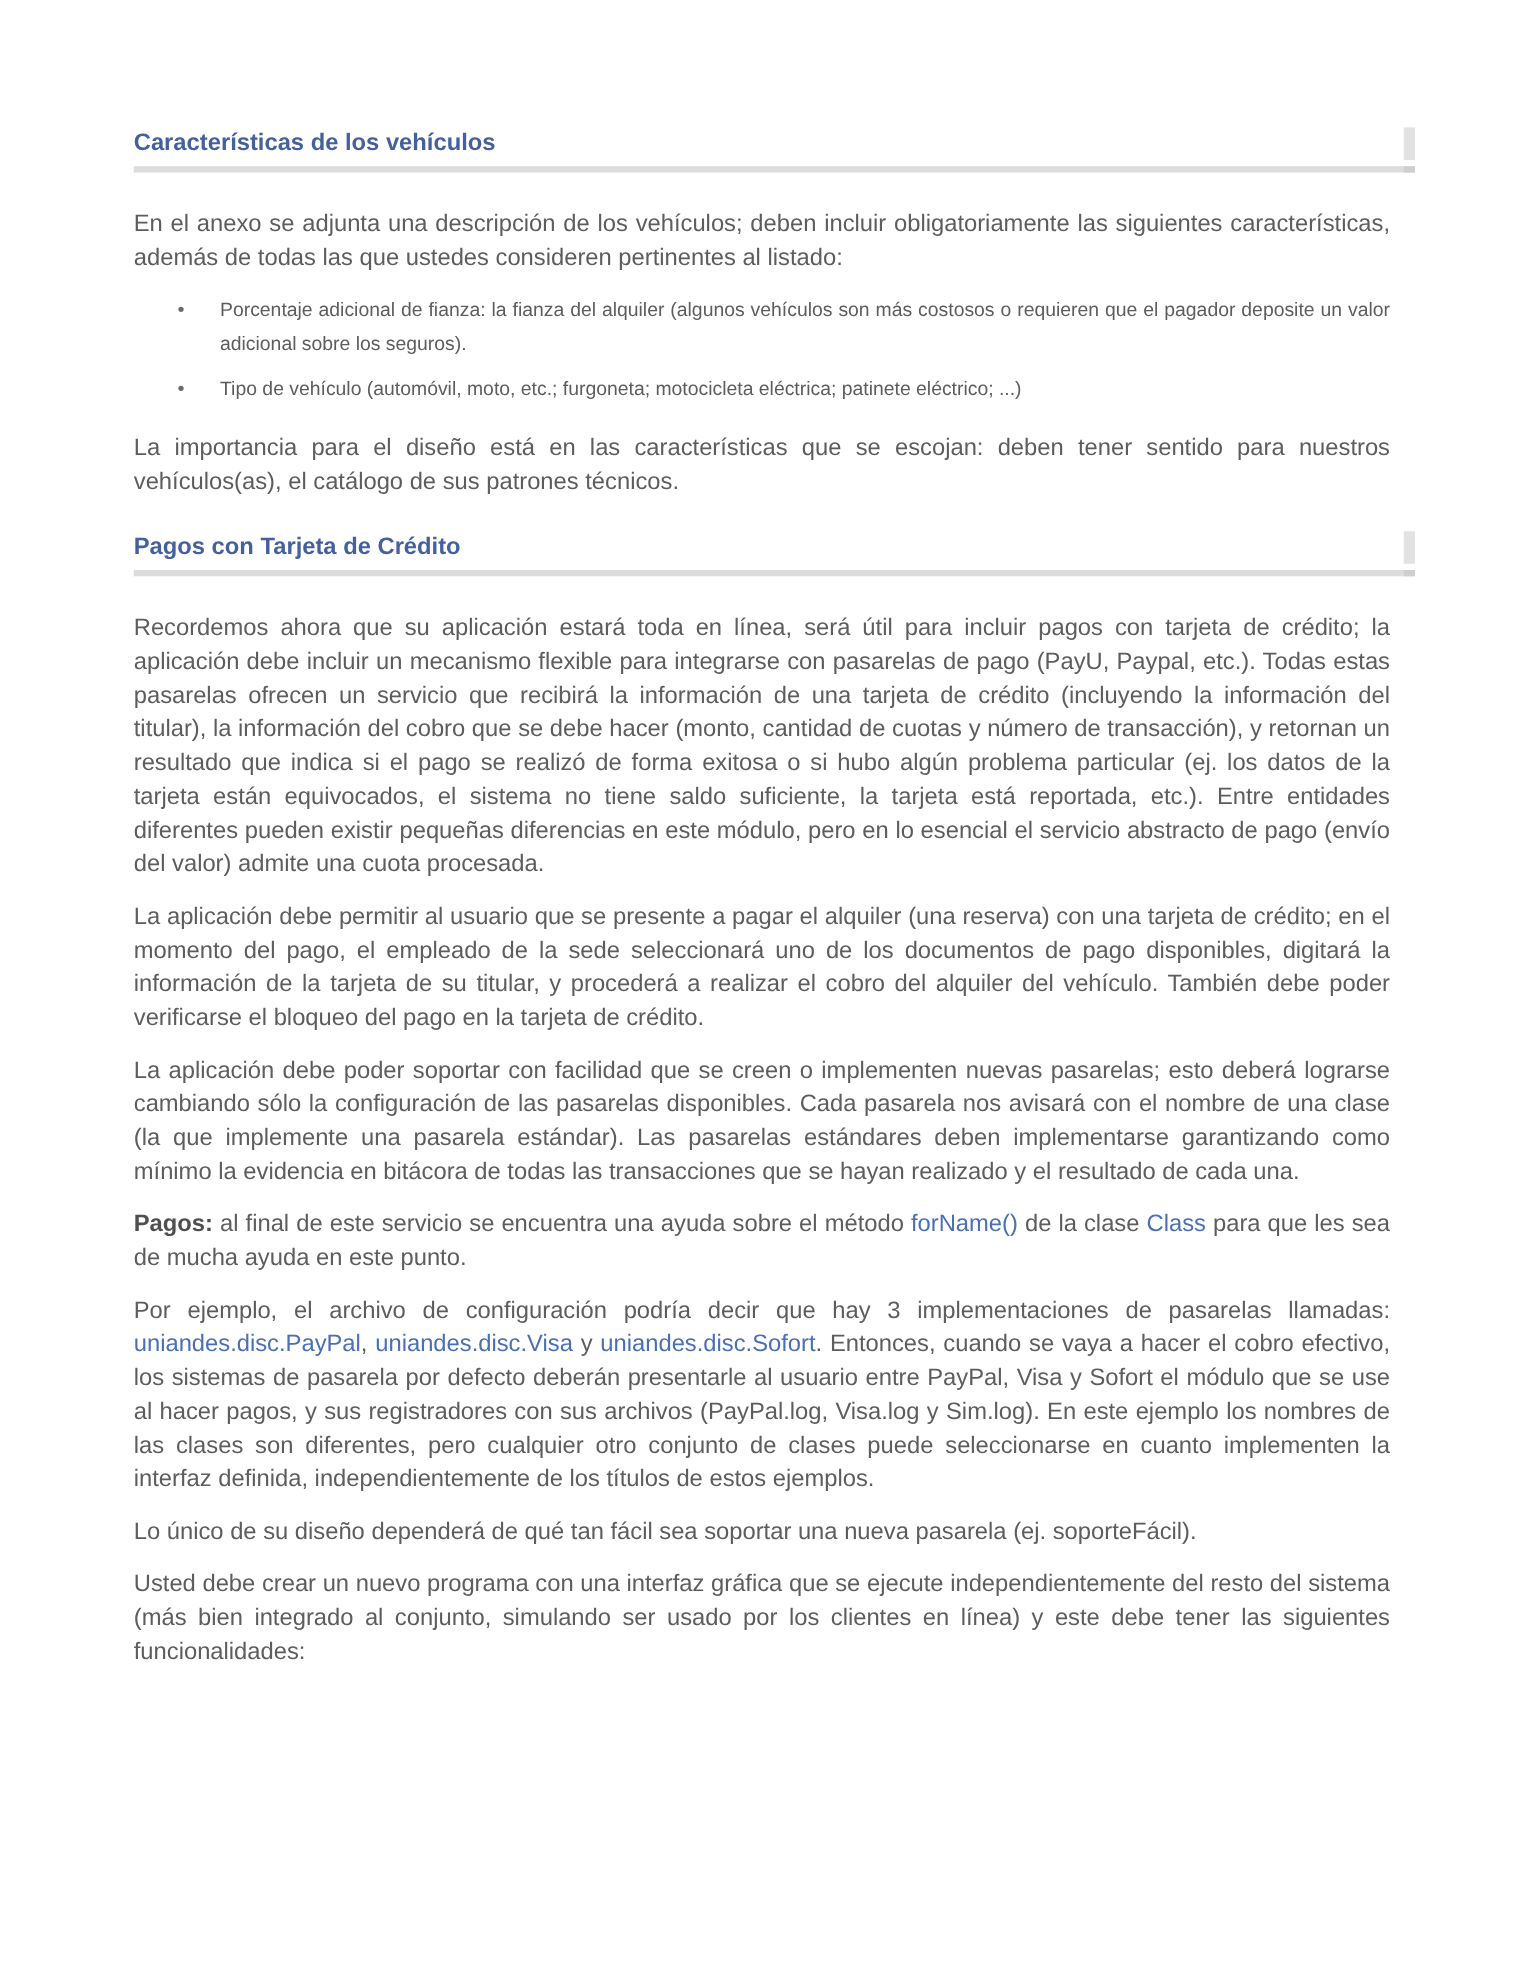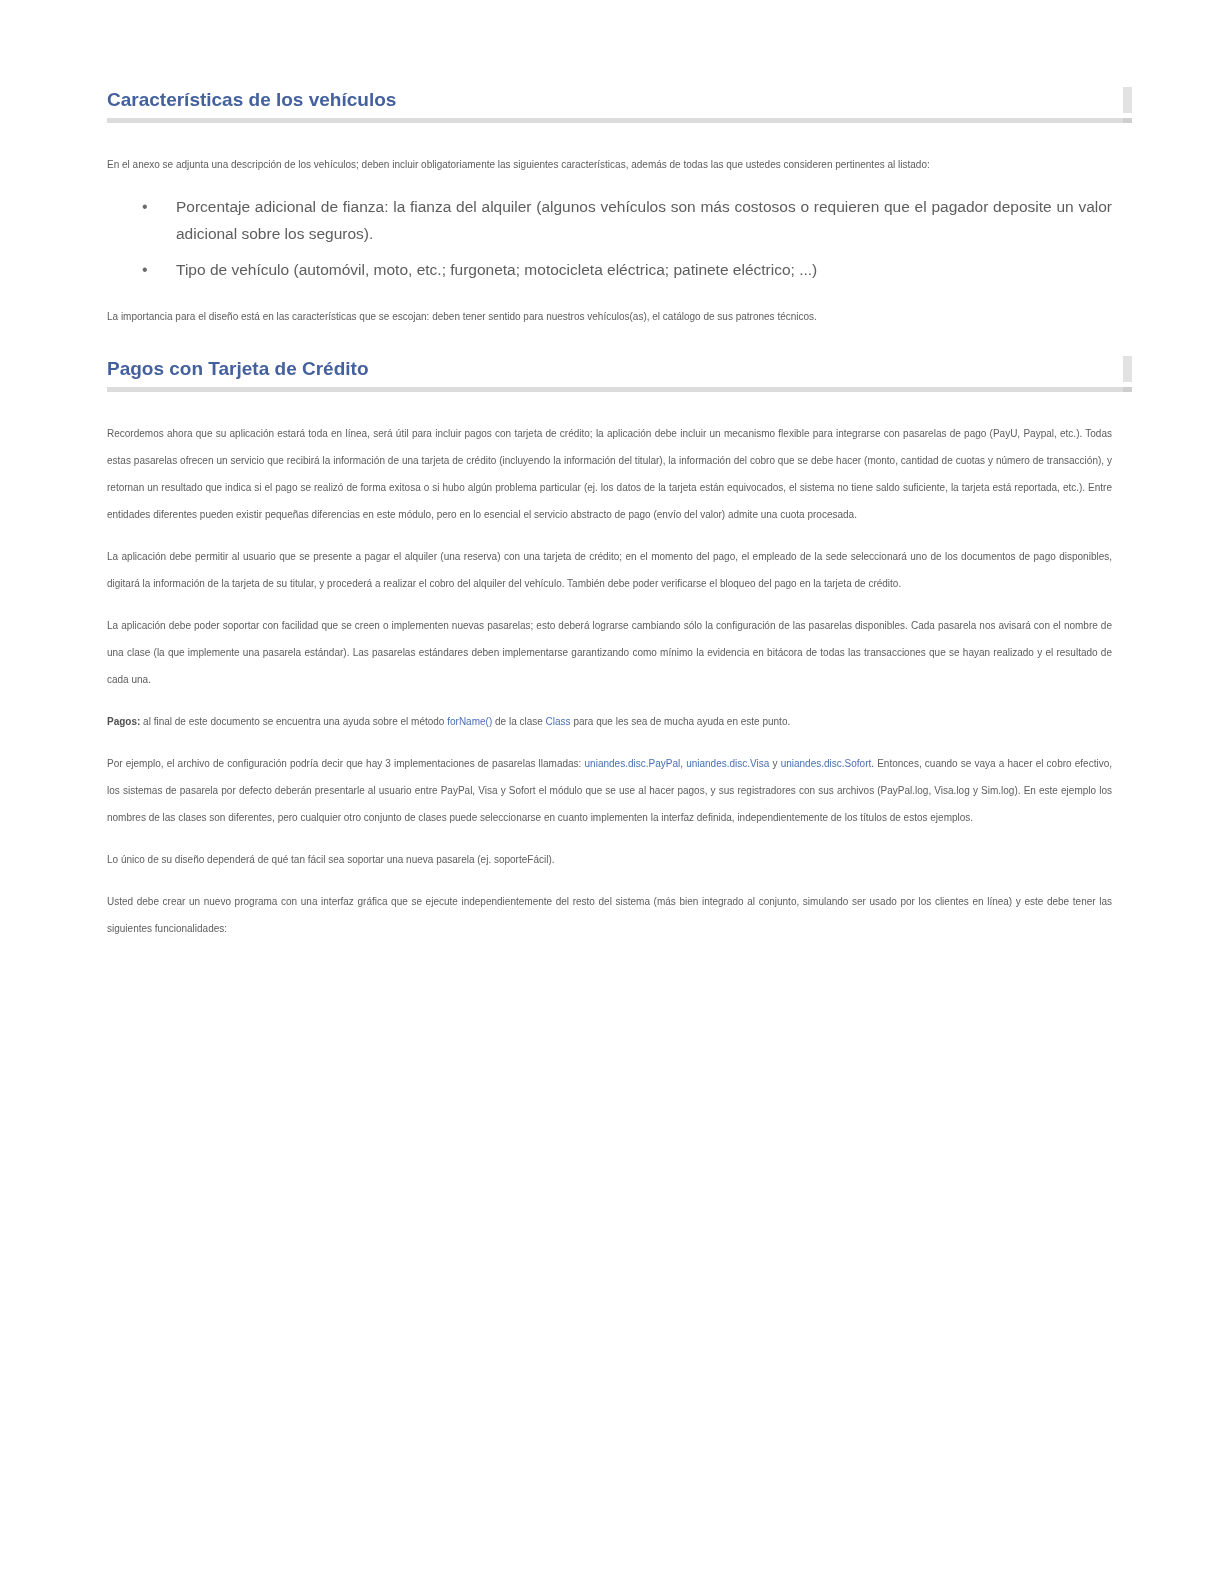--- a/index.html
+++ b/index.html
@@ -7,21 +7,21 @@
   body {
     width: 1224px;
     height: 1584px;
     overflow: hidden;
     font-family: "Liberation Sans", "DejaVu Sans", sans-serif;
     color: #5d5d5d;
     position: relative;
   }
   .doc {
     position: absolute;
-    top: 89px;
+    top: 104px;
     left: 107px;
     width: 1005px;
   }
   .doc-heading {
     position: relative;
     color: #44619e;
     font-size: 19px;
     font-weight: bold;
     line-height: 22px;
     padding-bottom: 7px;
@@ -42,21 +42,21 @@
     position: absolute;
     right: 0;
     bottom: -5px;
     width: 9px;
     height: 5px;
     background: #cfcfcf;
   }
   .sp-before { margin-top: 28px; }
   .sp-before-lg { margin-top: 54px; }
   p.body-par {
-    font-size: 10px;
+    font-size: 19px;
     line-height: 27px;
     text-align: justify;
     margin-bottom: 15px;
   }
   ul.doc-list {
     list-style: none;
     margin: 4px 0 20px 0;
     padding-left: 69px;
   }
   ul.doc-list li {
@@ -108,21 +108,21 @@
     <span class="tick-corner"></span>
   </h2>
 
   <p class="body-par">Recordemos ahora que su aplicación estará toda en línea, será útil para incluir pagos con tarjeta de crédito; la aplicación debe incluir un mecanismo flexible para integrarse con pasarelas de pago (PayU, Paypal, etc.). Todas estas pasarelas ofrecen un servicio que recibirá la información de una tarjeta de crédito (incluyendo la información del titular), la información del cobro que se debe hacer (monto, cantidad de cuotas y número de transacción), y retornan un resultado que indica si el pago se realizó de forma exitosa o si hubo algún problema particular (ej. los datos de la tarjeta están equivocados, el sistema no tiene saldo suficiente, la tarjeta está reportada, etc.). Entre entidades diferentes pueden existir pequeñas diferencias en este módulo, pero en lo esencial el servicio abstracto de pago (envío del valor) admite una cuota procesada.</p>
 
   <p class="body-par">La aplicación debe permitir al usuario que se presente a pagar el alquiler (una reserva) con una tarjeta de crédito; en el momento del pago, el empleado de la sede seleccionará uno de los documentos de pago disponibles, digitará la información de la tarjeta de su titular, y procederá a realizar el cobro del alquiler del vehículo. También debe poder verificarse el bloqueo del pago en la tarjeta de crédito.</p>
 
   <p class="body-par">La aplicación debe poder soportar con facilidad que se creen o implementen nuevas pasarelas; esto deberá lograrse cambiando sólo la configuración de las pasarelas disponibles. Cada pasarela nos avisará con el nombre de una clase (la que implemente una pasarela estándar). Las pasarelas estándares deben implementarse garantizando como mínimo la evidencia en bitácora de todas las transacciones que se hayan realizado y el resultado de cada una.</p>
 
   <p class="body-par">
-    <span class="bold-lead">Pagos:</span><span> al final de este documento se encuentra una ayuda sobre el método </span><a class="doc-link">forName()</a><span> de la clase </span><a class="doc-link">Class</a><span> para que les sea de mucha ayuda en este punto.</span>
+    <span class="bold-lead">Pagos:</span><span> al final de este servicio se encuentra una ayuda sobre el método </span><a class="doc-link">forName()</a><span> de la clase </span><a class="doc-link">Class</a><span> para que les sea de mucha ayuda en este punto.</span>
   </p>
 
   <p class="body-par">
     <span>Por ejemplo, el archivo de configuración podría decir que hay 3 implementaciones de pasarelas llamadas: </span><span class="code-class">uniandes.disc.PayPal</span><span>, </span><span class="code-class">uniandes.disc.Visa</span><span> y </span><span class="code-class">uniandes.disc.Sofort</span><span>. Entonces, cuando se vaya a hacer el cobro efectivo, los sistemas de pasarela por defecto deberán presentarle al usuario entre PayPal, Visa y Sofort el módulo que se use al hacer pagos, y sus registradores con sus archivos (PayPal.log, Visa.log y Sim.log). En este ejemplo los nombres de las clases son diferentes, pero cualquier otro conjunto de clases puede seleccionarse en cuanto implementen la interfaz definida, independientemente de los títulos de estos ejemplos.</span>
   </p>
 
   <p class="body-par">Lo único de su diseño dependerá de qué tan fácil sea soportar una nueva pasarela (ej. soporteFácil).</p>
 
 
   <p class="body-par">Usted debe crear un nuevo programa con una interfaz gráfica que se ejecute independientemente del resto del sistema (más bien integrado al conjunto, simulando ser usado por los clientes en línea) y este debe tener las siguientes funcionalidades:</p>

